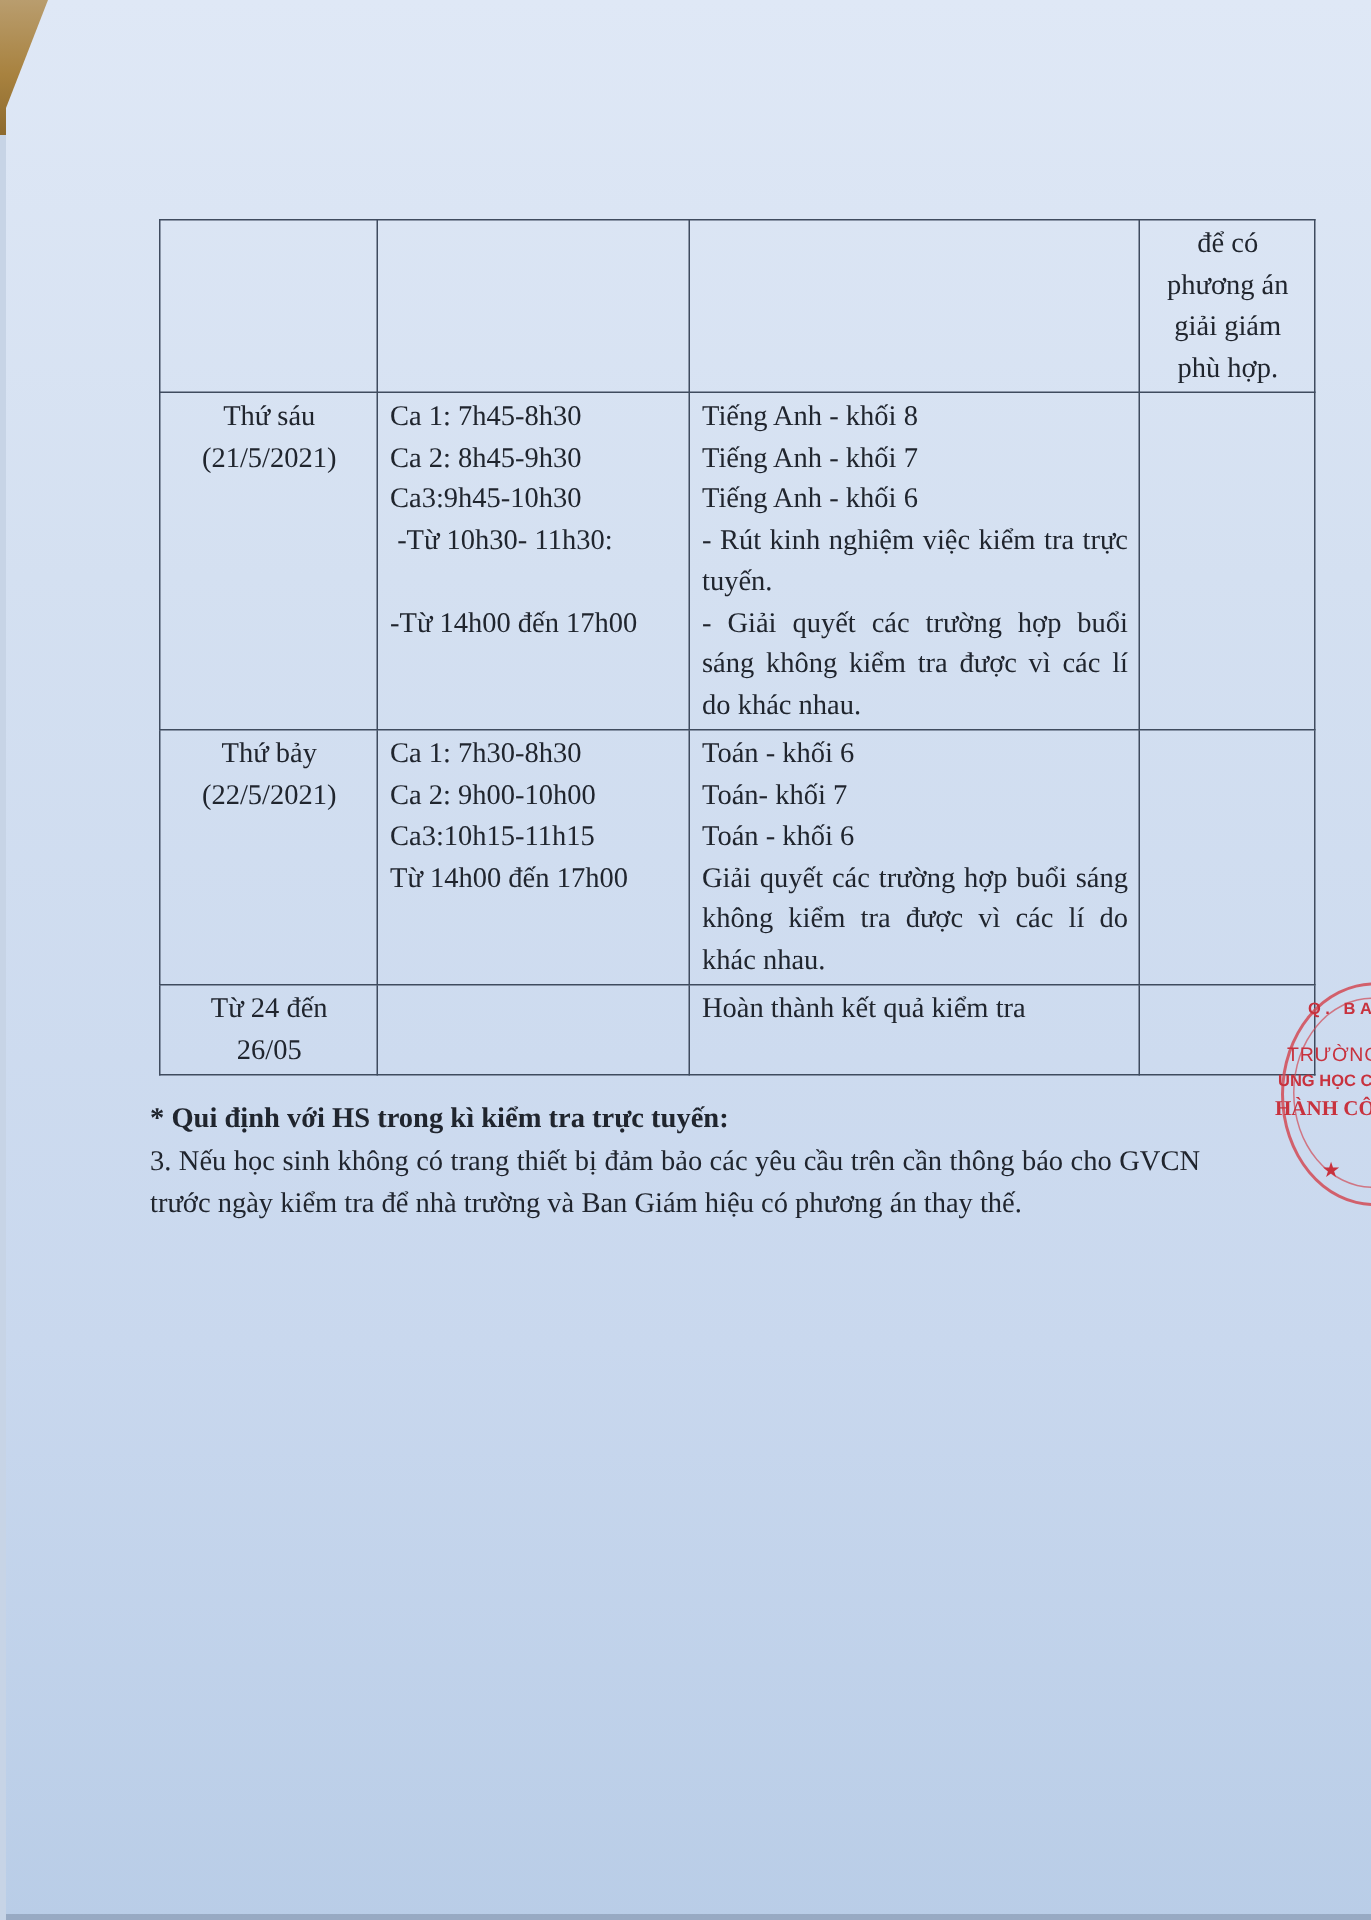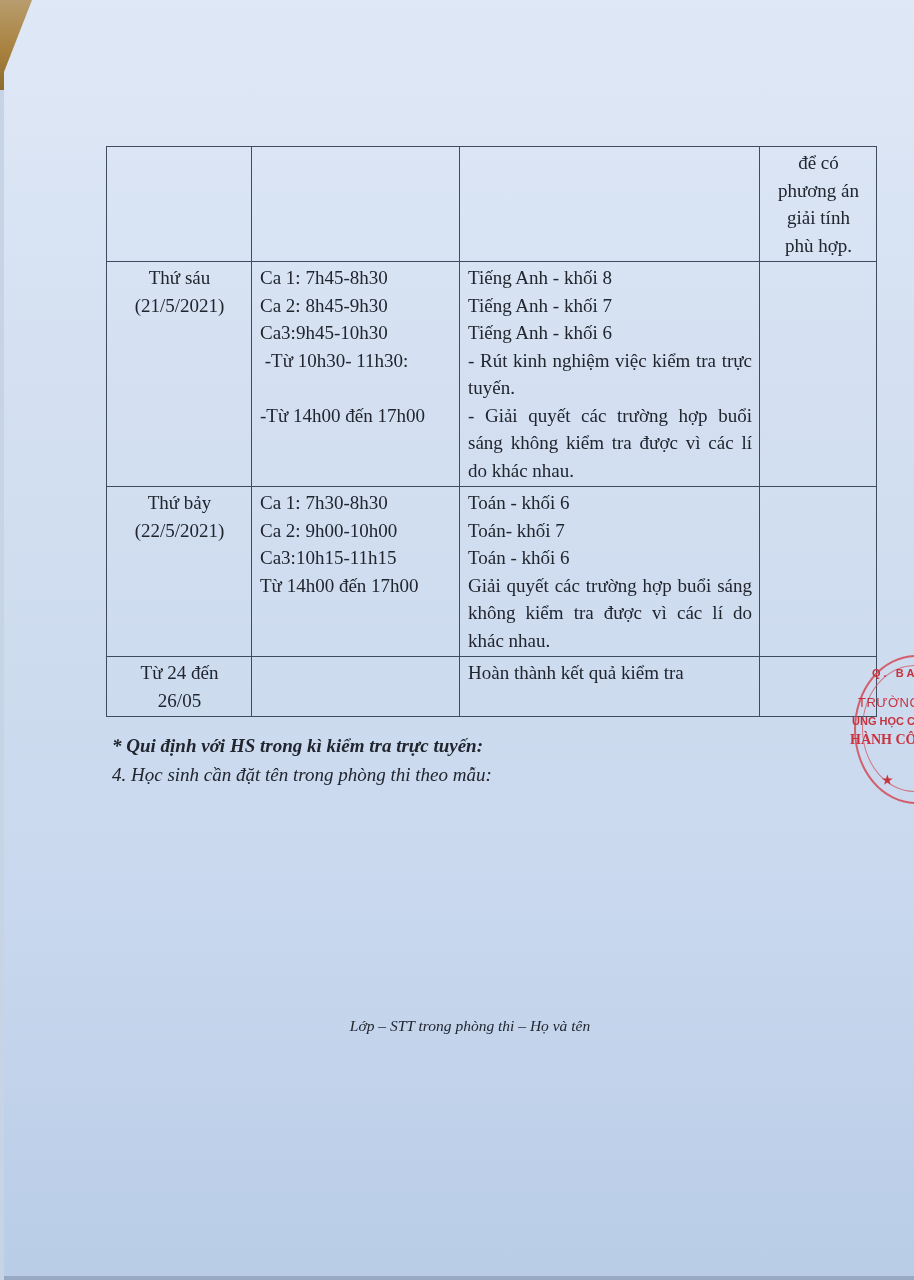--- a/index.html
+++ b/index.html
@@ -27,22 +27,22 @@
     }
     table.schedule td {
       border: 1.5px solid #3f4b5e; vertical-align: top; padding: 2px 7px 2px 8px;
     }
     col.c1 { width: 145px; } col.c2 { width: 208px; } col.c3 { width: 300px; } col.c4 { width: 117px; }
     td.center { text-align: center; margin-top: 12px; }
     td.just { text-align: justify; margin-top: 45px; }
     .line { display: block; }
     .spacer { display: block; height: 27.5px; }
     .rules {
-      position: absolute; left: 112px; top: 732px; width: 700px;
-      font-size: 19px; line-height: 28.5px; font-style: italic;
+      position: absolute; left: 100px; top: 732px; width: 700px;
+      font-size: 19px; line-height: 28.5px;
     }
     .rules-title { font-weight: bold; }
     .rules p { margin: 0; text-align: justify; }
     .naming {
       position: absolute; left: 200px; top: 1014px; width: 540px; text-align: center;
       font-style: italic; font-size: 15.5px; line-height: 23px;
     }
     .stamp {
       position: absolute; left: 848px; top: 655px; width: 130px; height: 150px;
       color: #c8323e; font-family: "Liberation Sans", sans-serif; font-weight: bold;
@@ -71,21 +71,21 @@
       <col class="c4">
     </colgroup>
   <tbody>
     <tr style="height:113px">
       <td class="center"></td>
       <td></td>
       <td></td>
       <td class="center">
         <span class="line">để có</span>
         <span class="line">phương án</span>
-        <span class="line">giải tính</span>
+        <span class="line">giải giám</span>
         <span class="line">phù hợp.</span>
       </td>
     </tr>
     <tr style="height:222px">
       <td class="center">
         <span class="line">Thứ sáu</span>
         <span class="line">(21/5/2021)</span>
       </td>
       <td>
         <span class="line">Ca 1: 7h45-8h30</span>
@@ -132,25 +132,24 @@
       <td>
         <span class="line">Hoàn thành kết quả kiểm tra</span>
       </td>
       <td></td>
     </tr>
   </tbody>
 </table>
 
 <div class="rules">
   <p class="rules-title">* Qui định với HS trong kì kiểm tra trực tuyến:</p>
-  <p>4. Học sinh cần đặt tên trong phòng thi theo mẫu:</p>
+  <p>3. Nếu học sinh không có trang thiết bị đảm bảo các yêu cầu trên cần thông báo cho GVCN trước ngày kiểm tra để nhà trường và Ban Giám hiệu có phương án thay thế.</p>
 </div>
 
 <div class="naming">
-  <div>Lớp – STT trong phòng thi – Họ và tên</div>
 </div>
 
 <div class="stamp">
   <div class="ring"></div>
   <div class="ring2"></div>
   <div class="t1">Q. BA</div>
   <div class="t2">TRƯỜNG</div>
   <div class="t3">UNG HỌC CO</div>
   <div class="t4">HÀNH CÔN</div>
   <div class="t5">★</div>

